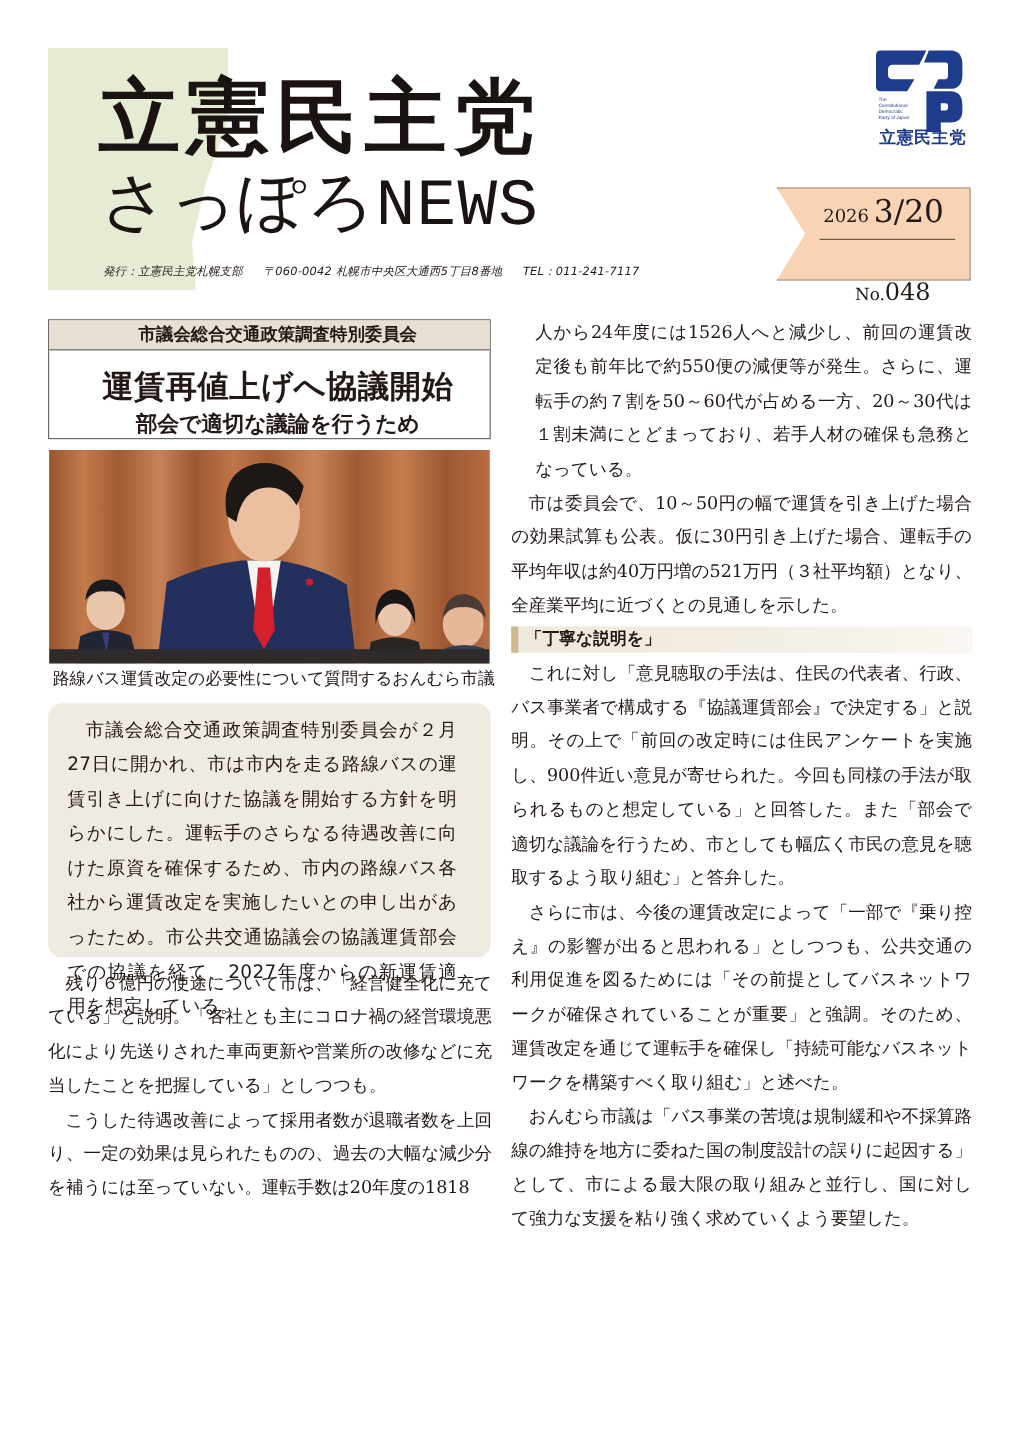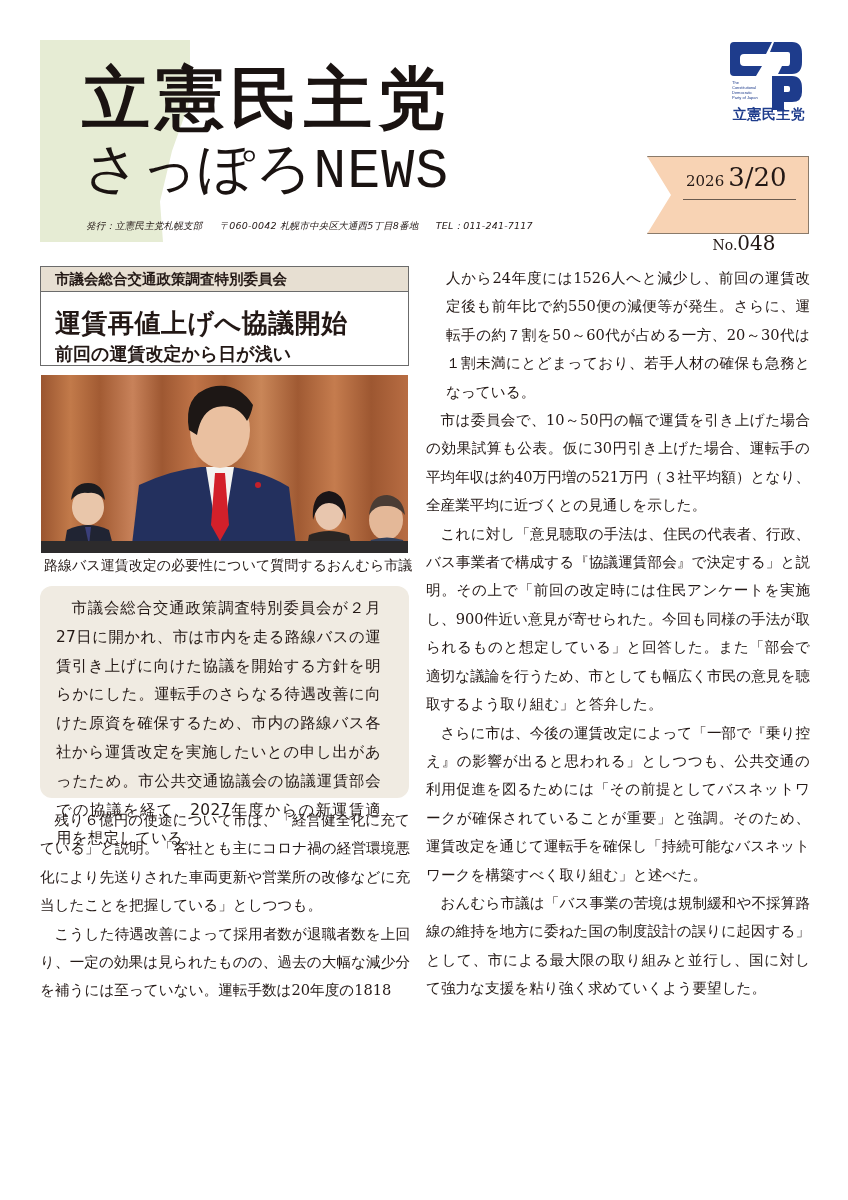--- a/index.html
+++ b/index.html
@@ -49,21 +49,21 @@
   .issue-date .md { font-size: 26px; margin-left: 4px; }
   .issue-line { position: absolute; left: 683px; top: 199px; width: 113px; height: 1px; background: #6a5a4e; }
   .issue-no {
     position: absolute; left: 686px; top: 203px; width: 116px; text-align: center;
     font-family: "DejaVu Serif", serif; color: #231815; margin-top: 28px;
   }
   .issue-no .lbl { font-size: 14px; }
   .issue-no .num { font-size: 20px; }
 
   
-  .head-box { position: absolute; left: 40px; top: 266px; width: 369px; height: 100px; border: 1.5px solid #6b6b6b; }
+  .head-box { position: absolute; left: 40px; top: 266px; width: 369px; height: 100px; border: 1.5px solid #6b6b6b; text-align: center; }
   .head-kicker {
     height: 25px; background: #e7dfd2; border-bottom: 1.5px solid #6b6b6b;
     font-size: 14.5px; font-weight: bold; padding-left: 14px; line-height: 24px; color: #231815;
   }
   .head-main { font-size: 26px; font-weight: bold; padding-left: 14px; line-height: 36px; margin-top: 13px; letter-spacing: 0.5px; }
   .head-sub { font-size: 18px; font-weight: bold; padding-left: 14px; line-height: 26px; }
 
   
   .photo { position: absolute; left: 41px; top: 375px; width: 367px; height: 178px; overflow: hidden; background: #a95f36; }
   .photo svg { display: block; }
@@ -120,21 +120,21 @@
   <span class="yr">2026</span><span class="md">3/20</span>
 </div>
 <div class="issue-line"></div>
 <div class="issue-no">
   <span class="lbl">No.</span><span class="num">048</span>
 </div>
 
 <div class="head-box">
   <div class="head-kicker">市議会総合交通政策調査特別委員会</div>
   <div class="head-main">運賃再値上げへ協議開始</div>
-  <div class="head-sub">前回の運賃改定から日が浅い</div>
+  <div class="head-sub">部会で適切な議論を行うため</div>
 </div>
 
 <div class="photo">
   <svg width="367" height="178" viewBox="0 0 367 178">
     <defs>
       <linearGradient id="wood" x1="0" x2="1" y1="0" y2="0">
         <stop offset="0" stop-color="#9a5530"></stop>
         <stop offset="0.08" stop-color="#c27a4a"></stop>
         <stop offset="0.16" stop-color="#a25b33"></stop>
         <stop offset="0.25" stop-color="#c8825a"></stop>
@@ -179,16 +179,17 @@
 </div>
 
 <div class="col col-left">
   <p>残り６億円の使途について市は、「経営健全化に充てている」と説明。「各社とも主にコロナ禍の経営環境悪化により先送りされた車両更新や営業所の改修などに充当したことを把握している」としつつも。</p>
   <p>こうした待遇改善によって採用者数が退職者数を上回り、一定の効果は見られたものの、過去の大幅な減少分を補うには至っていない。運転手数は20年度の1818</p>
 </div>
 
 <div class="col col-right">
   <p class="cont">人から24年度には1526人へと減少し、前回の運賃改定後も前年比で約550便の減便等が発生。さらに、運転手の約７割を50～60代が占める一方、20～30代は１割未満にとどまっており、若手人材の確保も急務となっている。</p>
   <p>市は委員会で、10～50円の幅で運賃を引き上げた場合の効果試算も公表。仮に30円引き上げた場合、運転手の平均年収は約40万円増の521万円（３社平均額）となり、全産業平均に近づくとの見通しを示した。</p>
+  <div class="subhead">「丁寧な説明を」</div>
   <p>これに対し「意見聴取の手法は、住民の代表者、行政、バス事業者で構成する『協議運賃部会』で決定する」と説明。その上で「前回の改定時には住民アンケートを実施し、900件近い意見が寄せられた。今回も同様の手法が取られるものと想定している」と回答した。また「部会で適切な議論を行うため、市としても幅広く市民の意見を聴取するよう取り組む」と答弁した。</p>
   <p>さらに市は、今後の運賃改定によって「一部で『乗り控え』の影響が出ると思われる」としつつも、公共交通の利用促進を図るためには「その前提としてバスネットワークが確保されていることが重要」と強調。そのため、運賃改定を通じて運転手を確保し「持続可能なバスネットワークを構築すべく取り組む」と述べた。</p>
   <p>おんむら市議は「バス事業の苦境は規制緩和や不採算路線の維持を地方に委ねた国の制度設計の誤りに起因する」として、市による最大限の取り組みと並行し、国に対して強力な支援を粘り強く求めていくよう要望した。</p>
 </div>
 
 </body></html>

